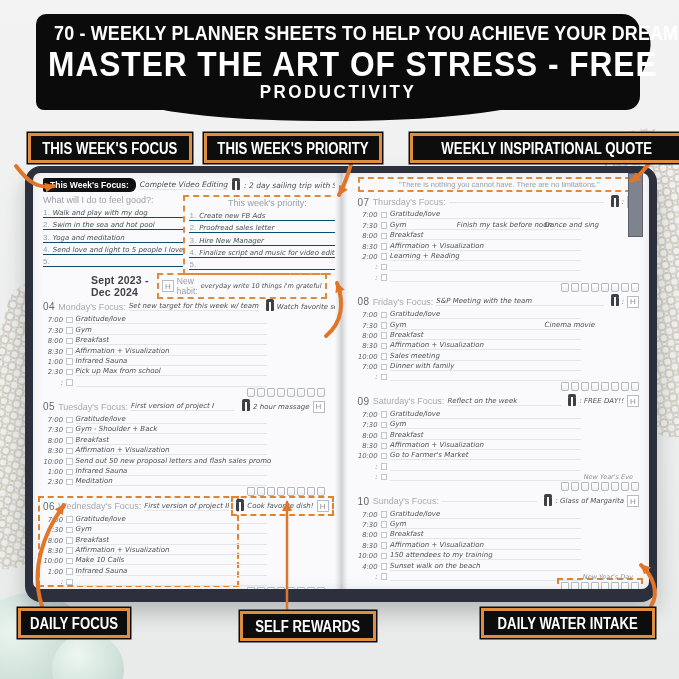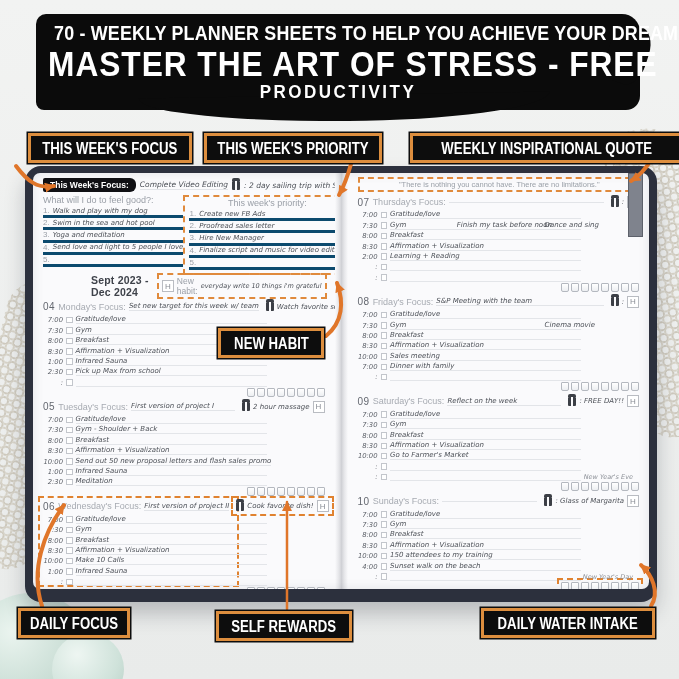--- a/index.html
+++ b/index.html
@@ -32,21 +32,21 @@
 
   
   .callout { position:absolute; background:#0d0d0d; color:#fff; border:3px solid #dd8e3e; box-shadow:0 0 0 1.5px #0d0d0d;
     display:flex; align-items:center; justify-content:center; font-weight:bold; font-size:15px; z-index:6; white-space:nowrap; }
   .callout > span { display:block; transform:scale(.88,1.05); }
   .co-focus   { left:28px;  top:133px; width:164px; height:30px; }
   .co-priority{ left:204px; top:133px; width:178px; height:30px; }
   .co-quote   { left:410px; top:133px; width:274px; height:30px; }
   .co-newhabit{ left:218px; top:328px; width:106px; height:30px; }
   .co-dfocus  { left:18px;  top:608px; width:112px; height:30px; }
-  .co-rewards { left:216px; top:611px; width:136px; height:30px; }
+  .co-rewards { left:240px; top:611px; width:136px; height:30px; }
   .co-water   { left:481px; top:608px; width:174px; height:30px; }
 
   
   .planner { position:absolute; left:25px; top:166px; width:632px; height:436px; background:#2c303d;
     border-radius:16px; box-shadow:0 12px 20px rgba(40,44,56,.25); z-index:1; }
   .pages { position:absolute; left:8px; right:8px; top:7px; bottom:13px; background:#fafafc; border-radius:7px;
     display:flex; box-shadow:inset 0 0 12px rgba(60,64,80,.12); }
   .page { flex:1; position:relative; padding:4px 8px 2px 10px; overflow:hidden; }
   .spine { width:13px; background:linear-gradient(90deg, rgba(0,0,0,0) 0%, rgba(40,44,60,.10) 30%, rgba(40,44,60,.20) 50%, rgba(40,44,60,.10) 70%, rgba(0,0,0,0) 100%); }
 
@@ -60,21 +60,21 @@
 
   .gift { width:8px; height:9px; display:inline-block; position:relative; background:#3c3f46; border-radius:1px; flex:none; }
   .gift::before { content:""; position:absolute; left:50%; top:0; bottom:0; width:2px; margin-left:-1px; background:#fafafc; }
   .gift::after { content:""; position:absolute; top:-3px; left:0; right:0; height:3px; background:#3c3f46; border-radius:2px 2px 0 0; }
 
   
   .two-col { display:flex; gap:0; }
   .col-title { font-size:9px; color:#9ba0a8; height:11px; }
   .center { text-align:center; }
   .numlist { counter-reset:li; }
-  .num-item { counter-increment:li; display:flex; align-items:center; height:12.2px; border-bottom:3px solid #0c4a6e; }
+  .num-item { counter-increment:li; display:flex; align-items:flex-end; height:12.2px; border-bottom:1px solid #0c4a6e; }
   .num-item::before { content:counter(li) "."; font-size:8px; color:#9ba0a8; margin-right:3px; }
   .itx { font-size:7px; white-space:nowrap; }
   .feel-col { flex:1.1; }
   .prio-col { flex:1; border:2px dashed #e08a3c; padding:1px 4px 3px; }
 
   
   .mid-row { display:flex; justify-content:space-between; align-items:center; height:21px; margin-top:1px; }
   .date-range { font-size:10.5px; font-weight:bold; color:#3e424a; letter-spacing:.2px;margin-left:48px; }
   .habit-strip { border:2px dashed #e08a3c; display:flex; align-items:center; gap:3px; padding:1px 3px; }
   .habit-label { font-size:8.5px; color:#9ba0a8; }
@@ -134,23 +134,20 @@
 
   <div class="callout co-focus">
       <span>THIS WEEK'S FOCUS</span>
     </div>
   <div class="callout co-priority">
       <span>THIS WEEK'S PRIORITY</span>
     </div>
   <div class="callout co-quote">
       <span>WEEKLY INSPIRATIONAL QUOTE</span>
     </div>
-  <div class="callout co-newhabit">
-      <span>NEW HABIT</span>
-    </div>
   <div class="callout co-dfocus">
       <span>DAILY FOCUS</span>
     </div>
   <div class="callout co-rewards">
       <span>SELF REWARDS</span>
     </div>
   <div class="callout co-water">
       <span>DAILY WATER INTAKE</span>
     </div>
 

